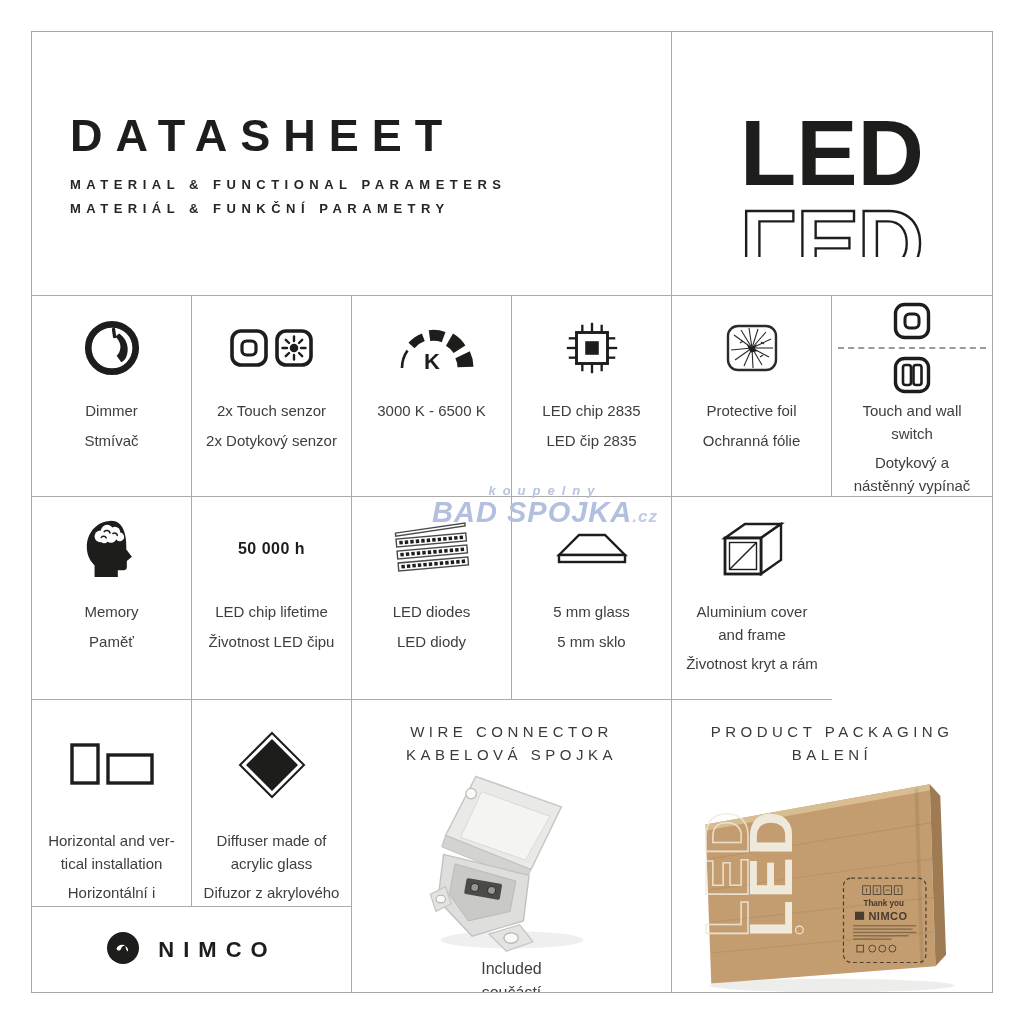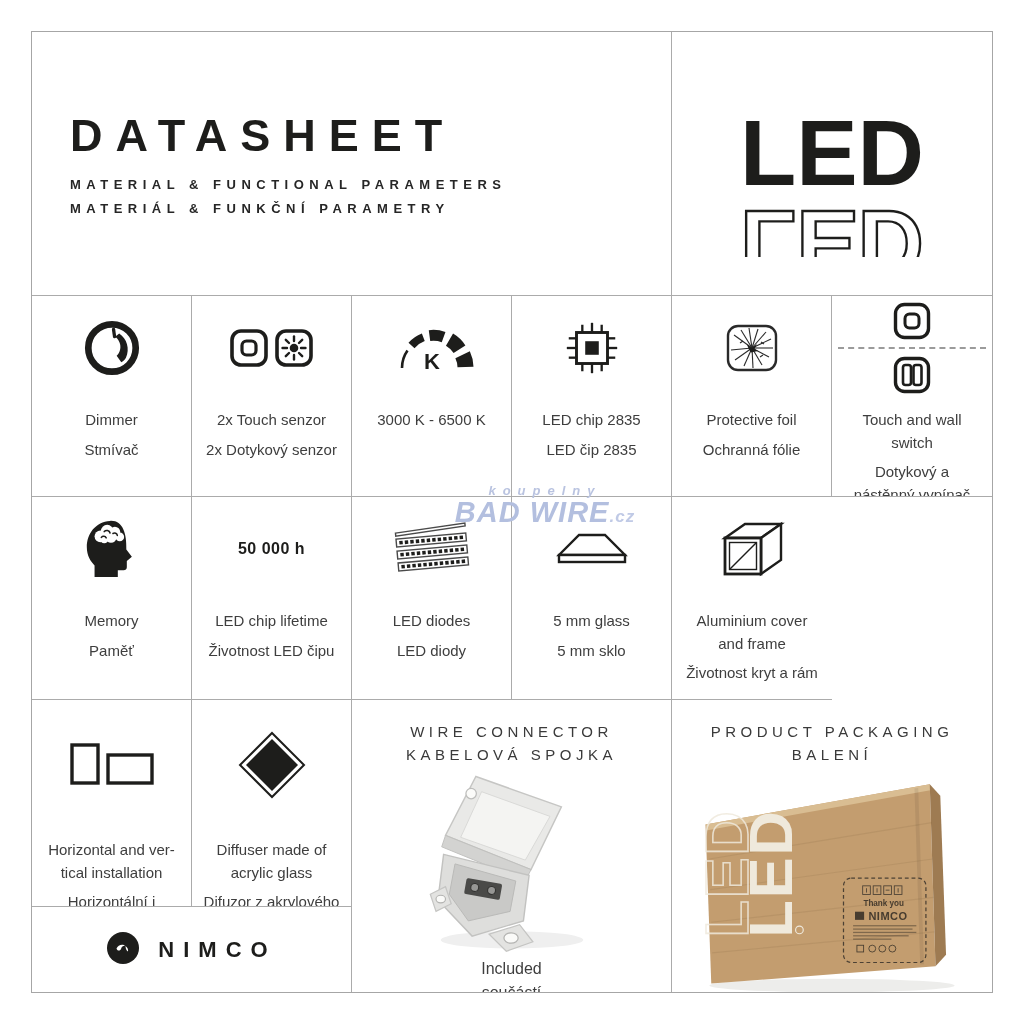--- a/index.html
+++ b/index.html
@@ -19,21 +19,21 @@
   .hdr-left { grid-column:1/5; grid-row:1; padding:78px 0 0 38px; }
   .title { font-size:45px; font-weight:800; letter-spacing:13px; color:#1d1d1b; }
   .subtitle { font-size:13px; font-weight:700; letter-spacing:5.5px; color:#262626; margin-top:15px; }
   .subtitle + .subtitle { margin-top:9px; }
   .hdr-right { grid-column:5/7; grid-row:1; display:flex; align-items:center; justify-content:center; }
 
   
   .feat { display:flex; flex-direction:column; align-items:center; text-align:center; padding:0 6px; }
   .icon-area { height:104px; display:flex; align-items:center; justify-content:center; flex:none; width:100%; }
   .feat-b .icon-area { height:130px; }
-  .label { font-size:15px; line-height:1.5; color:#3e3e3e; white-space:pre-line;margin-top:9px; }
+  .label { font-size:15px; line-height:1.5; color:#3e3e3e; white-space:pre-line; }
   .label.cs { margin-top:7px; }
   .hours { font-size:16px; font-weight:800; letter-spacing:.5px; color:#1d1d1b; }
 
   
   .bigcell { display:flex; flex-direction:column; align-items:center; text-align:center; }
   .wire { grid-column:3/5; grid-row:4/6; }
   .pack { grid-column:5/7; grid-row:4/6; }
   .sec-title { margin-top:20px; font-size:15px; letter-spacing:4.5px; color:#3a3a3a; line-height:1.55; white-space:pre-line; }
   .photo { flex:1; display:flex; align-items:center; justify-content:center; width:100%; }
   .caption { margin-bottom:24px; font-size:16px; line-height:1.5; color:#3e3e3e; white-space:pre-line; }
@@ -445,14 +445,14 @@
         <path d="M10.5,17.5 C12,13.5 17,12.5 19.5,15 C17.5,14.5 15.8,15.5 15.2,17.5 C14.3,20.5 11,20 10.5,17.5 Z M19.5,15 C21.5,16.5 22.5,18.5 22,20.5 C20.5,19.8 19.6,18 19.5,15 Z" fill="#ffffff"></path>
       </svg>
     </span>
     <span class="nimco-word">NIMCO</span>
   </div>
 
 </div>
 
 <div class="watermark">
   <div class="wm1">koupelny</div>
-  <div class="wm2"><span>BAD WIRE</span><span class="cz">.cz</span></div>
+  <div class="wm2"><span>BAD SPOJKA</span><span class="cz">.cz</span></div>
 </div>
 
 </body></html>

